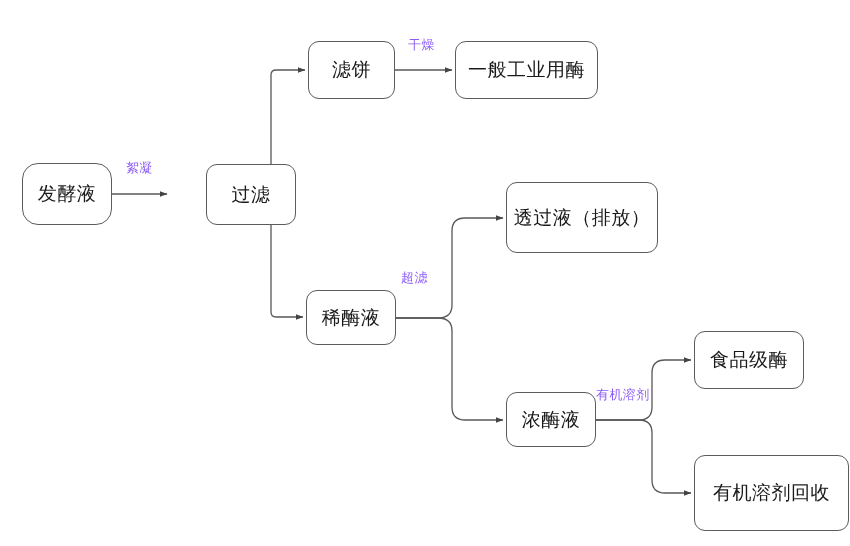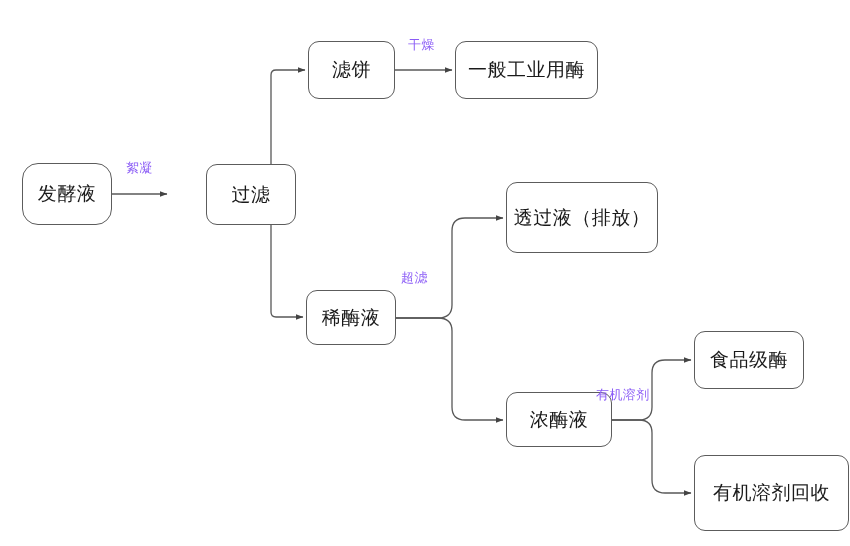--- a/index.html
+++ b/index.html
@@ -100,21 +100,21 @@
   </div>
 
   <div class="node-box" style="left:506px; top:182px; width:152px; height:71px;">
     <span class="node-label">透过液（排放）</span>
   </div>
 
   <div class="node-box" style="left:306px; top:290px; width:90px; height:55px;">
     <span class="node-label">稀酶液</span>
   </div>
 
-  <div class="node-box" style="left:506px; top:392px; width:106px; height:55px;">
+  <div class="node-box" style="left:506px; top:392px; width:90px; height:55px;">
     <span class="node-label">浓酶液</span>
   </div>
 
   <div class="node-box" style="left:694px; top:331px; width:110px; height:58px;">
     <span class="node-label">食品级酶</span>
   </div>
 
   <div class="node-box" style="left:694px; top:455px; width:155px; height:76px;">
     <span class="node-label">有机溶剂回收</span>
   </div>

